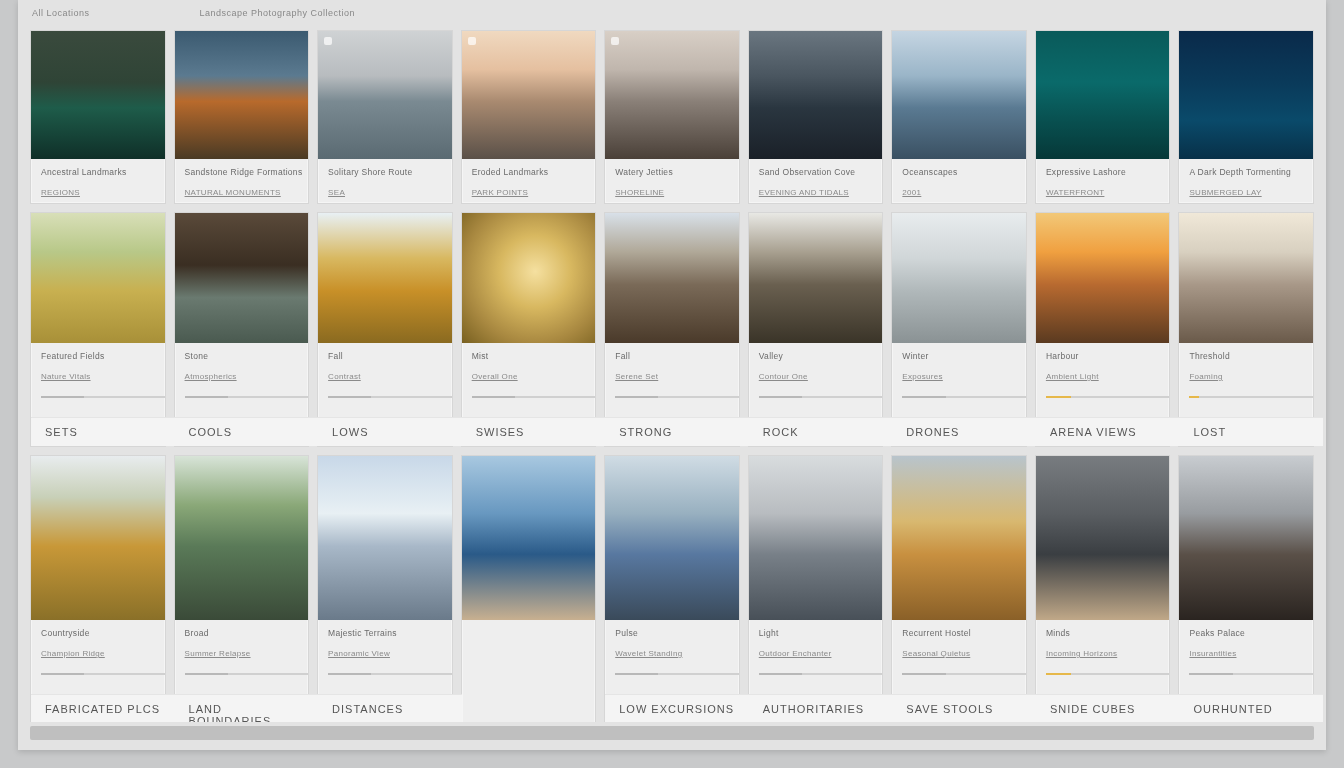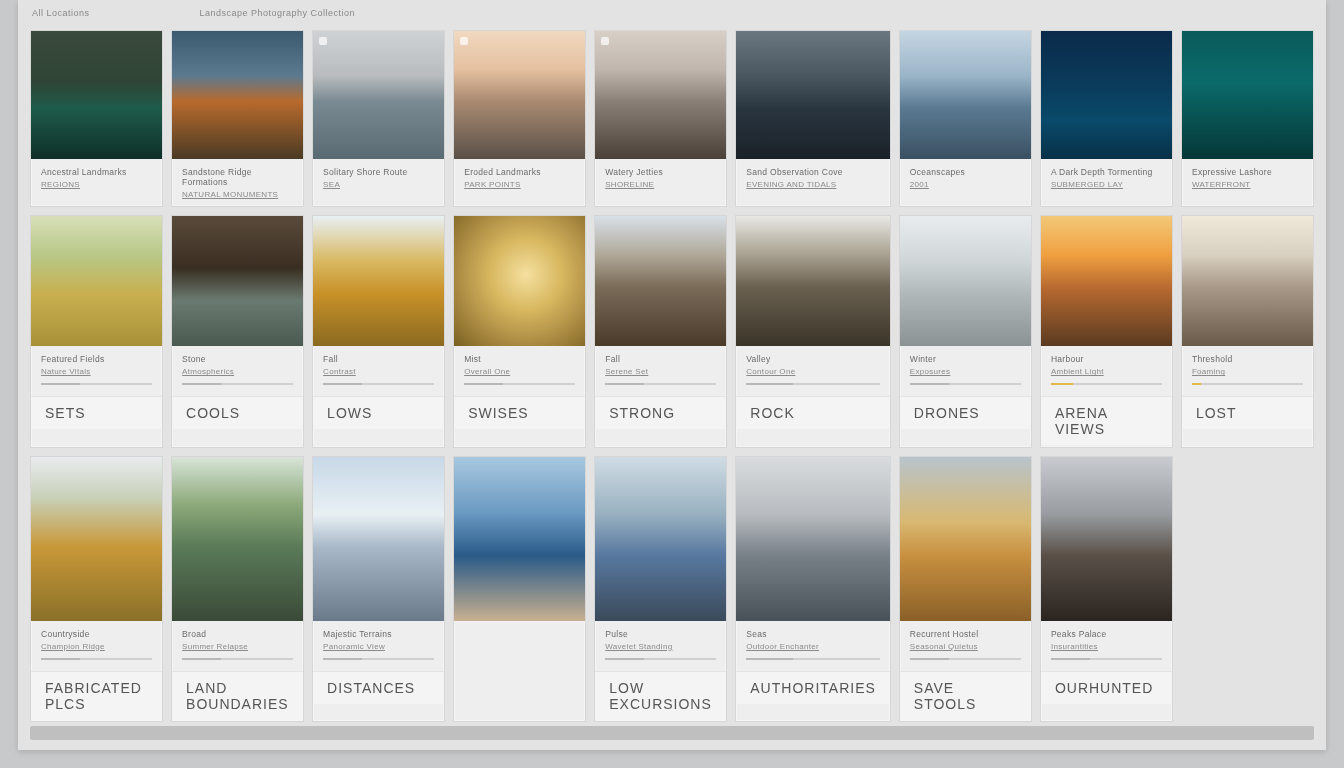--- a/index.html
+++ b/index.html
@@ -48,35 +48,35 @@
   .thumb {
     width: 100%;
     flex-shrink: 0;
     position: relative;
     overflow: hidden;
   }
   .row1 .thumb { height: 128px; }
   .row2 .thumb { height: 130px; }
   .row3 .thumb { height: 164px; }
   .meta {
-    padding: 8px 10px 6px 10px;
+    padding: 8px 0 6px 10px;
     display: flex;
     flex-direction: column;
-    gap: 3px;
+    gap: 11px;
     flex: 1;
     font-size: 8px;
     letter-spacing: 0.3px;
     color: #7d7d7d;
     position: relative;
   }
   .meta .title { color: #6a6a6a; font-size: 8.5px; }
   .meta .sub { color: #8a8a8a; font-size: 8px; text-decoration: underline; }
   .meta .code {
     color: #555;
-    font-size: 14px;
+    font-size: 11px;
     letter-spacing: 1px;
     margin-top: auto;
     text-transform: uppercase;
   }
   .row2 .meta .code, .row3 .meta .code {
     background: #f4f4f4;
     margin: 8px -10px -6px -10px;
     padding: 8px 14px;
     border-top: 1px solid #e5e5e5;
   }
@@ -204,31 +204,31 @@
         </div>
       </div>
       <div class="card row1">
         <div class="thumb t-blue-island"></div>
         <div class="meta">
           <div class="title">Oceanscapes</div>
           <div class="sub">2001</div>
         </div>
       </div>
       <div class="card row1">
+        <div class="thumb t-teal"></div>
+        <div class="meta">
+          <div class="title">Expressive Lashore</div>
+          <div class="sub">WATERFRONT</div>
+        </div>
+      </div>
+      <div class="card row1">
         <div class="thumb t-deep-blue"></div>
         <div class="meta">
           <div class="title">A Dark Depth Tormenting</div>
           <div class="sub">SUBMERGED LAY</div>
-        </div>
-      </div>
-      <div class="card row1">
-        <div class="thumb t-teal"></div>
-        <div class="meta">
-          <div class="title">Expressive Lashore</div>
-          <div class="sub">WATERFRONT</div>
         </div>
       </div>
       <div class="card row2">
         <div class="thumb t-meadow"></div>
         <div class="meta">
           <div class="title">Featured Fields</div>
           <div class="sub">Nature Vitals</div>
           <div class="bar"></div>
           <div class="code">SETS</div>
         </div>
@@ -340,36 +340,45 @@
         <div class="meta">
           <div class="title">Pulse</div>
           <div class="sub">Wavelet Standing</div>
           <div class="bar"></div>
           <div class="code">LOW EXCURSIONS</div>
         </div>
       </div>
       <div class="card row3">
         <div class="thumb t-cloudy-peak"></div>
         <div class="meta">
-          <div class="title">Seas</div>
+          <div class="title">Light</div>
           <div class="sub">Outdoor Enchanter</div>
           <div class="bar"></div>
           <div class="code">AUTHORITARIES</div>
         </div>
       </div>
       <div class="card row3">
         <div class="thumb t-autumn-falls"></div>
         <div class="meta">
           <div class="title">Recurrent Hostel</div>
           <div class="sub">Seasonal Quietus</div>
           <div class="bar"></div>
           <div class="code">SAVE STOOLS</div>
         </div>
       </div>
       <div class="card row3">
+        <div class="thumb t-storm-shore"></div>
+        <div class="meta accent-y">
+          <div class="title">Minds</div>
+          <div class="sub">Incoming Horizons</div>
+          <div class="bar"></div>
+          <div class="code">SNIDE CUBES</div>
+        </div>
+      </div>
+      <div class="card row3">
         <div class="thumb t-dusk-mound"></div>
         <div class="meta">
           <div class="title">Peaks Palace</div>
           <div class="sub">Insurantities</div>
           <div class="bar"></div>
           <div class="code">OURHUNTED</div>
         </div>
       </div>
     </div>
 

